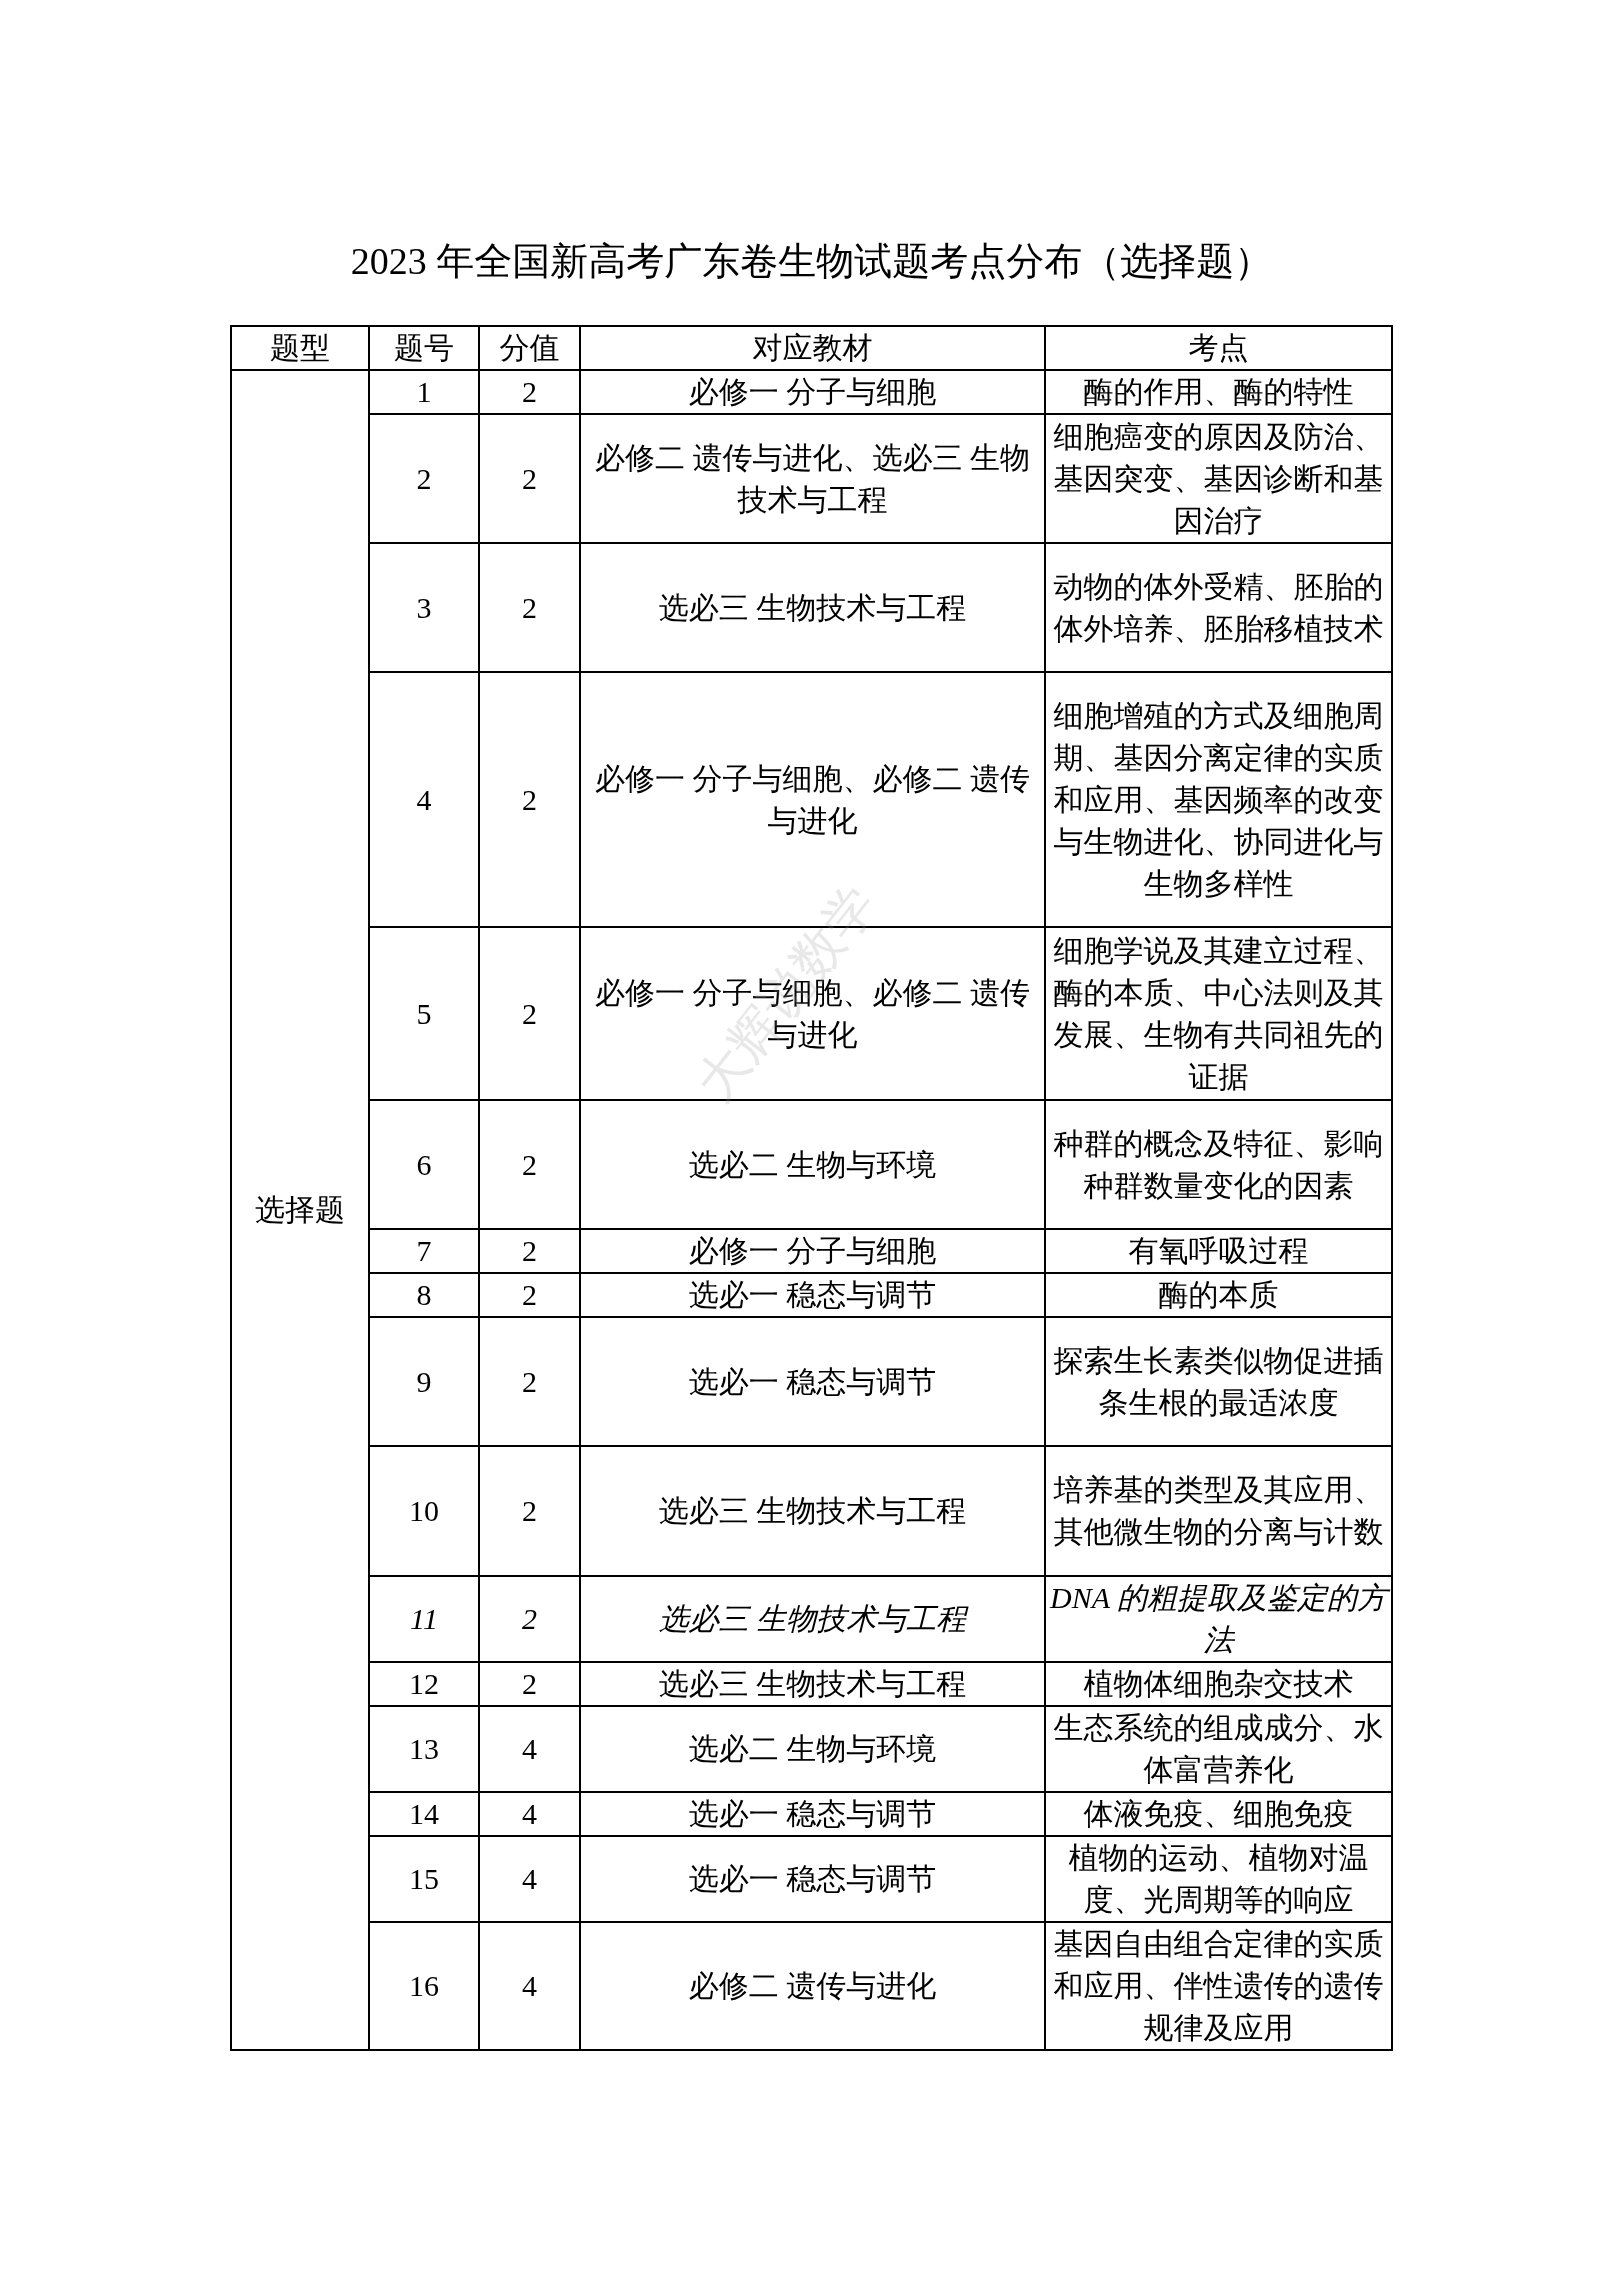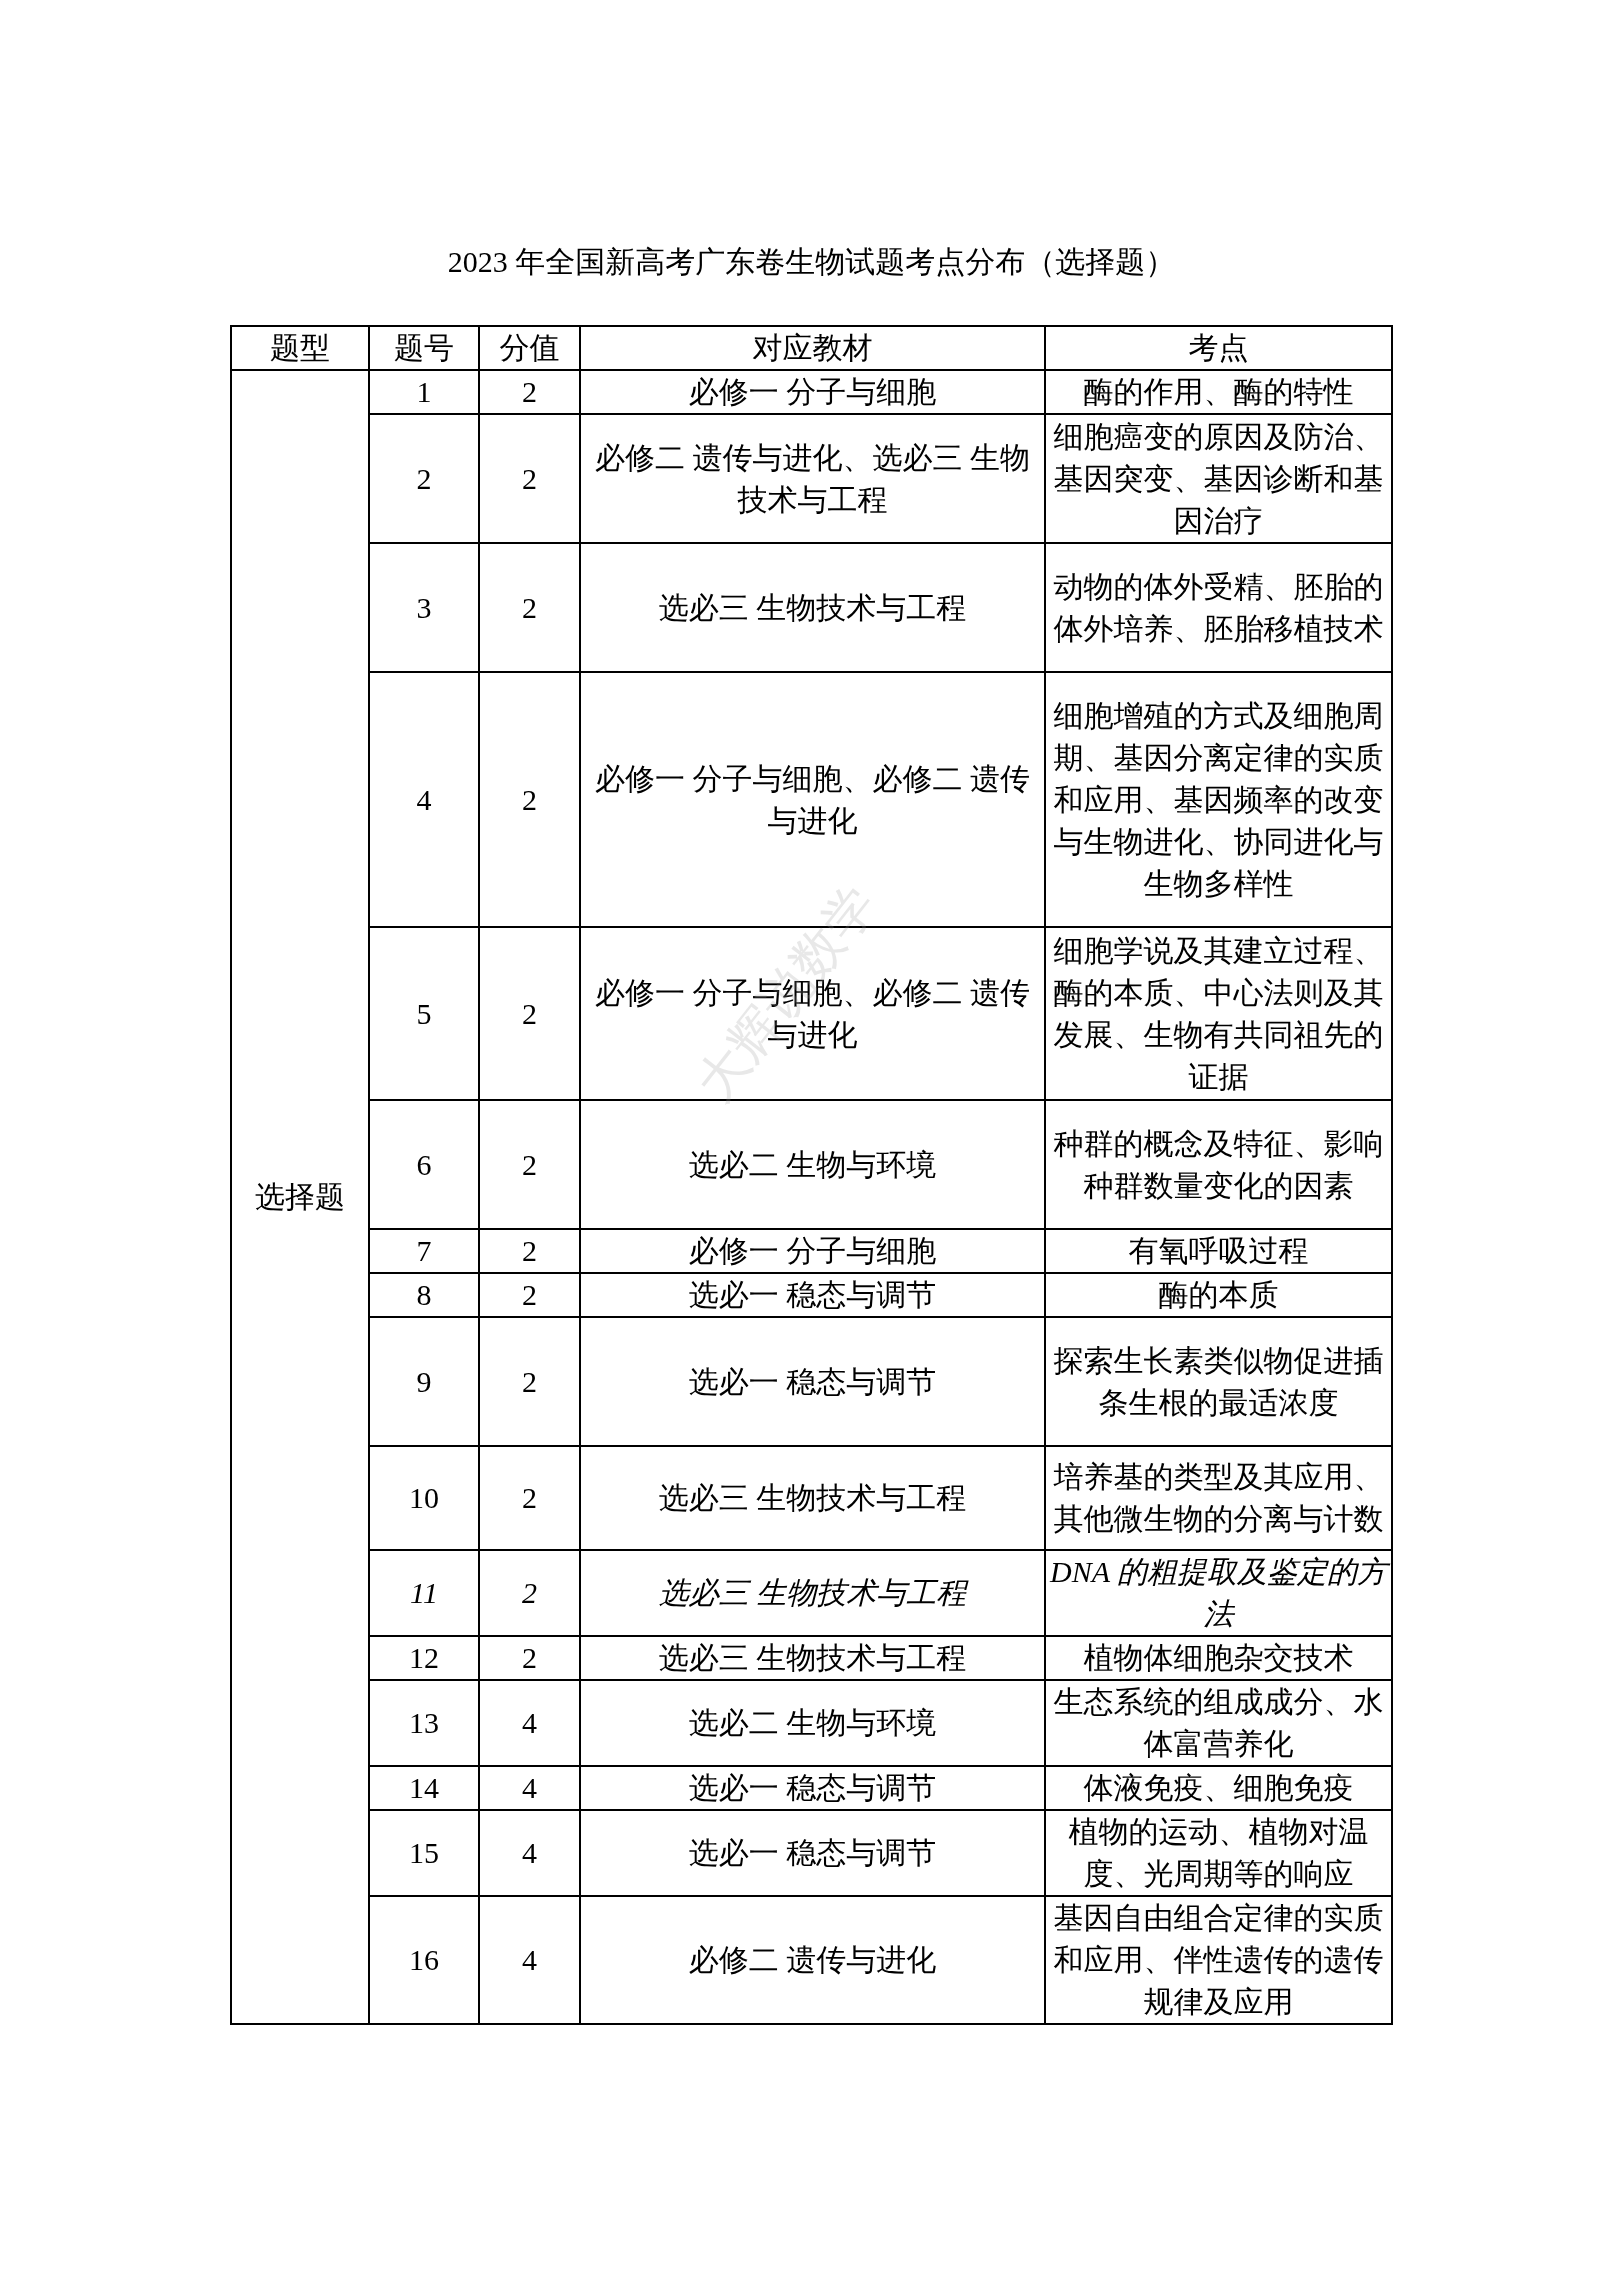--- a/index.html
+++ b/index.html
@@ -3,21 +3,21 @@
 <meta charset="utf-8">
 <style>
   html, body { margin: 0; padding: 0; background: #ffffff; }
   body {
     width: 1623px; height: 2295px; position: relative; overflow: hidden;
     font-family: "Liberation Serif", "DejaVu Serif", serif;
     color: #000000;
   }
   .title {
     position: absolute; left: 0; width: 1623px; top: 243px;
-    text-align: center; font-size: 30px; line-height: 37px;
+    text-align: center; font-size: 38px; line-height: 37px;
     letter-spacing: 0px;
   }
   table.grid {
     position: absolute; left: 230px; top: 325px;
     border-collapse: collapse; table-layout: fixed;
     width: 1162px;
     font-size: 30px;
     padding-left: 28px;
   }
   table.grid td, table.grid th {
@@ -113,21 +113,21 @@
         <td>2</td>
         <td class="topic">选必一  稳态与调节</td>
         <td class="points">酶的本质</td>
       </tr>
       <tr style="height: 129px;">
         <td>9</td>
         <td>2</td>
         <td class="topic">选必一  稳态与调节</td>
         <td class="points">探索生长素类似物促进插条生根的最适浓度</td>
       </tr>
-      <tr style="height: 104px;">
+      <tr style="height: 130px;">
         <td>10</td>
         <td>2</td>
         <td class="topic">选必三  生物技术与工程</td>
         <td class="points">培养基的类型及其应用、其他微生物的分离与计数</td>
       </tr>
       <tr style="height: 86px; font-style: italic;">
         <td>11</td>
         <td>2</td>
         <td class="topic">选必三  生物技术与工程</td>
         <td class="points">DNA 的粗提取及鉴定的方法</td>

